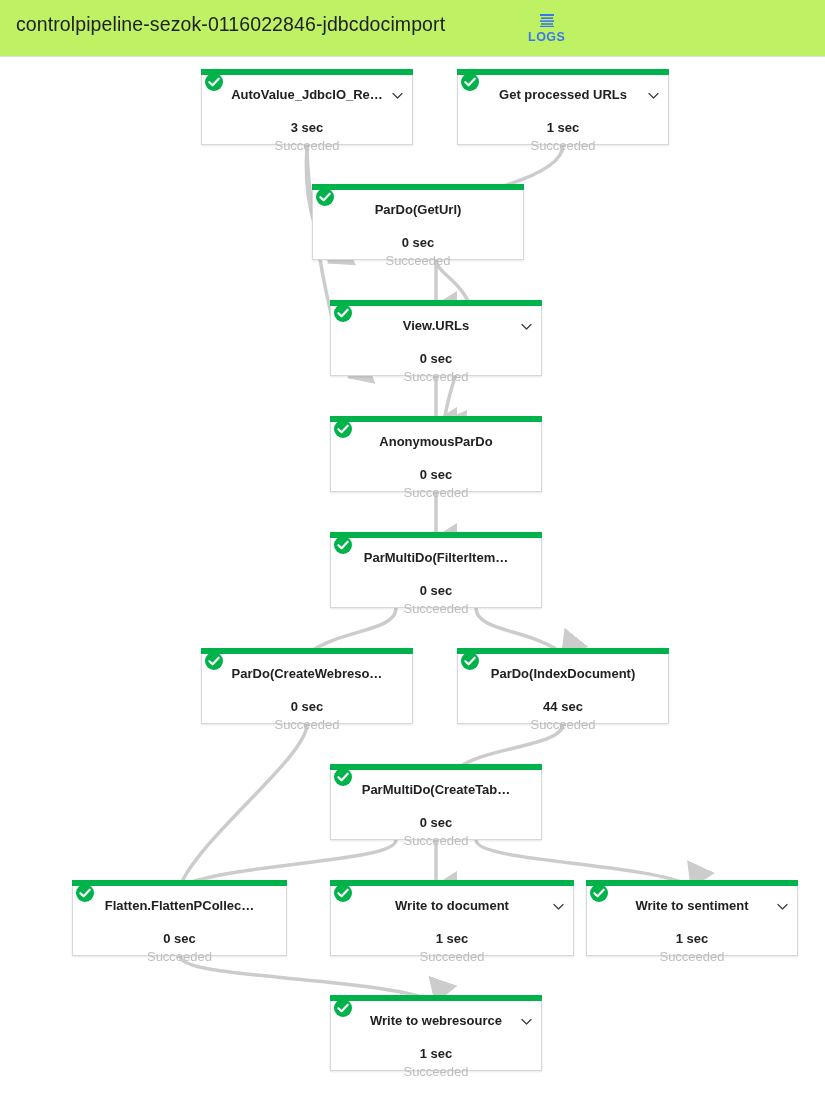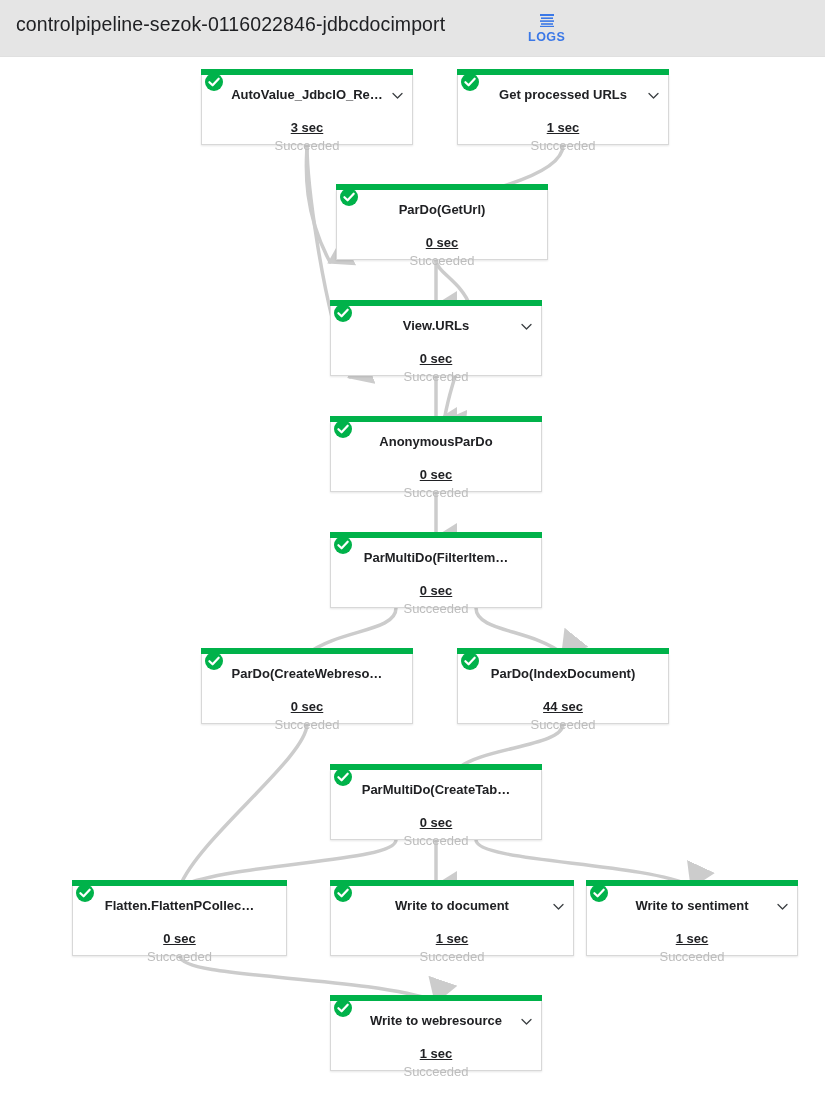--- a/index.html
+++ b/index.html
@@ -15,21 +15,21 @@
     font-family: "Liberation Sans", sans-serif;
     color: #202124;
   }
 
   
   #header {
     position: absolute;
     left: 0; top: 0;
     width: 825px;
     height: 57px;
-    background: #e5e5e5;
+    background: #bef264;
     border-bottom: 1px solid #e0e0e0;
     box-sizing: border-box;
   }
   #page-title {
     position: absolute;
     left: 16px;
     top: 13px;
     font-size: 19.5px;
     font-weight: 400;
     color: #202124;
@@ -132,21 +132,20 @@
   .node .node-duration {
     position: absolute;
     left: 0;
     right: 0;
     top: 45px;
     text-align: center;
     font-size: 13px;
     font-weight: bold;
     color: #202124;
     white-space: nowrap;
-    text-decoration: underline;
   }
   .node .chevron {
     position: absolute;
     right: 8px;
     top: 13px;
     width: 13px;
     height: 13px;
   }
 </style>
 </head>
@@ -212,21 +211,21 @@
           <circle cx="10" cy="10" r="9" fill="#00b24a"></circle>
           <path d="M 5.4 10.2 L 8.6 13.3 L 14.7 6.7" stroke="#ffffff" stroke-width="2.2" fill="none" stroke-linecap="round" stroke-linejoin="round"></path>
         </svg></span>
       <div class="node-title">Get processed URLs</div>
       <div class="node-status">Succeeded</div>
       <div class="node-duration">1 sec</div>
       <span class="chevron"><svg viewBox="0 0 13 13" width="13" height="13" xmlns="http://www.w3.org/2000/svg">
           <path d="M 2 4.5 L 6.5 9 L 11 4.5" stroke="#3c4043" stroke-width="1.3" fill="none" stroke-linecap="round" stroke-linejoin="round"></path>
         </svg></span>
     </div>
-    <div class="node" style="left: 336px; top: 133px; width: 212px; height: 70px;">
+    <div class="node" style="left: 312px; top: 133px; width: 212px; height: 70px;">
       <div class="top-bar"></div>
       <span class="status-icon"><svg viewBox="0 0 20 20" width="20" height="20" xmlns="http://www.w3.org/2000/svg">
           <circle cx="10" cy="10" r="9" fill="#00b24a"></circle>
           <path d="M 5.4 10.2 L 8.6 13.3 L 14.7 6.7" stroke="#ffffff" stroke-width="2.2" fill="none" stroke-linecap="round" stroke-linejoin="round"></path>
         </svg></span>
       <div class="node-title">ParDo(GetUrl)</div>
       <div class="node-status">Succeeded</div>
       <div class="node-duration">0 sec</div>
     </div>
     <div class="node" style="left: 330px; top: 249px; width: 212px; height: 70px;">

